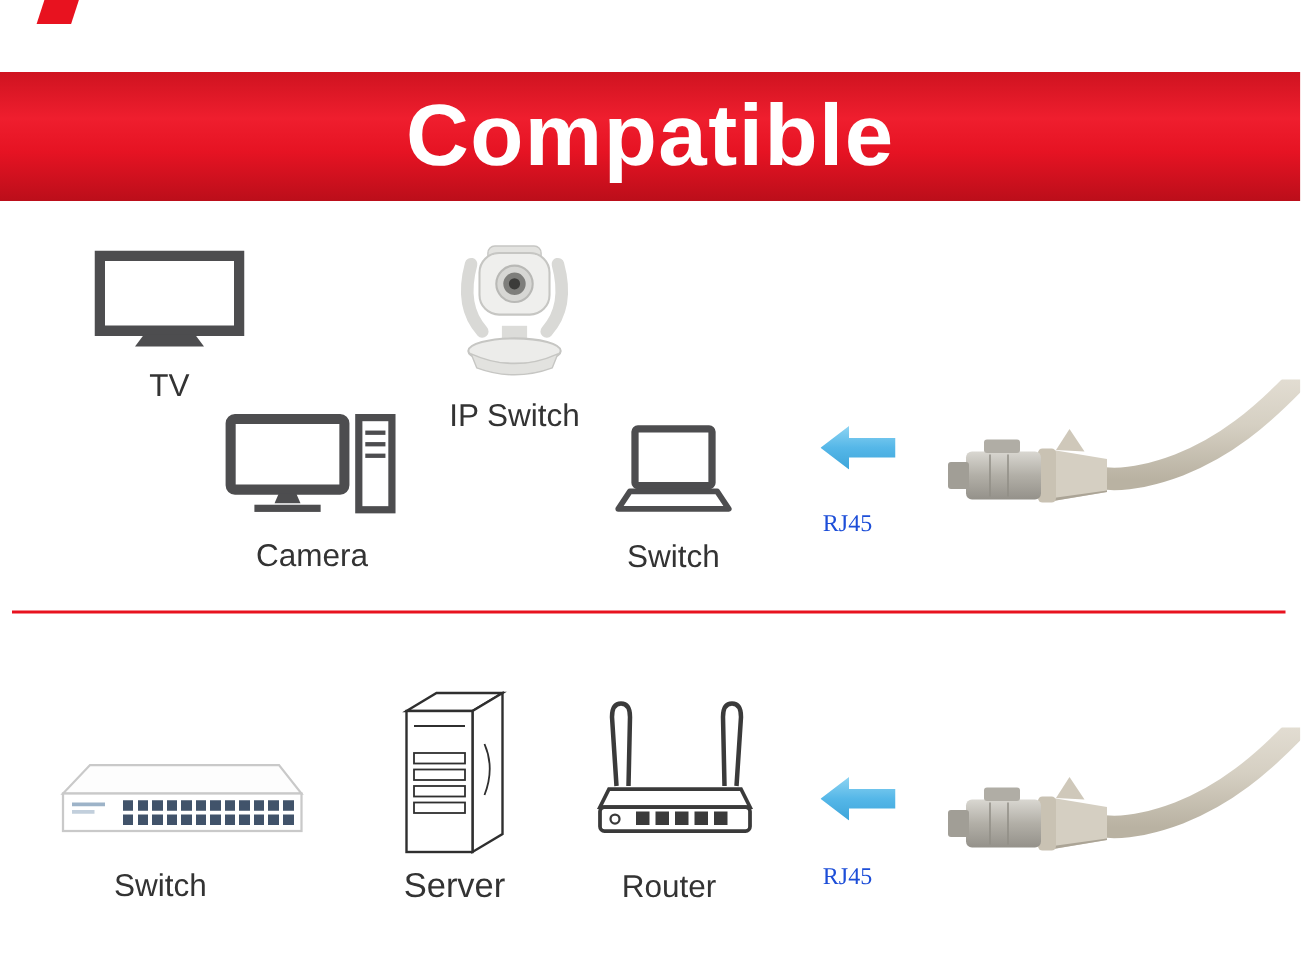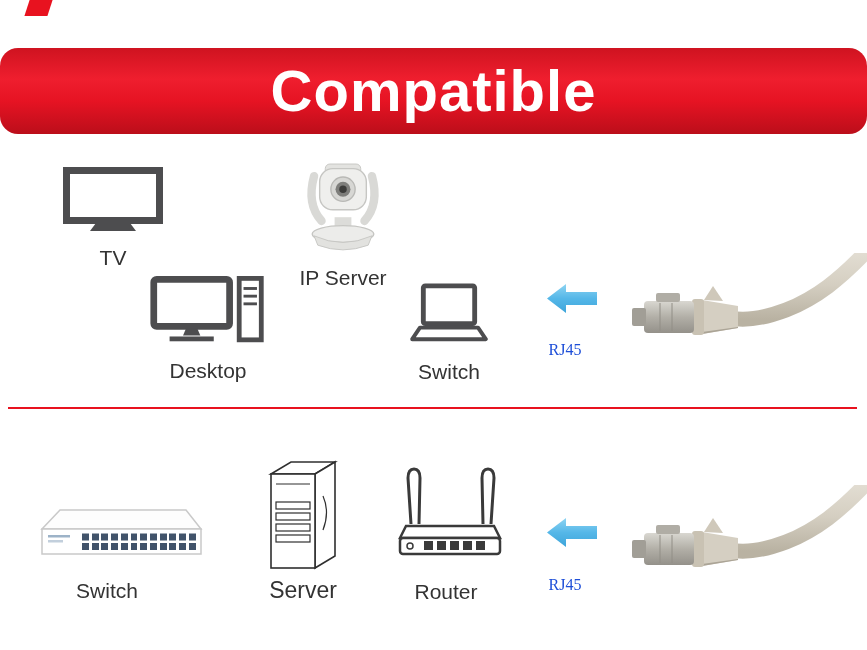--- a/index.html
+++ b/index.html
@@ -20,21 +20,21 @@
     width: 23px; height: 16px;
     background: var(--banner-red, #e8121f);
     transform: skewX(-18deg);
   }
 
   .banner {
     position: absolute;
     left: 0; top: 48px;
     width: 867px; height: 86px;
     background: linear-gradient(180deg, #cf1320 0%, #ef1e2e 36%, #e61323 62%, #bb0e1a 100%);
-    display: flex; align-items: center; justify-content: center; border-radius: 18px;
+    display: flex; align-items: center; justify-content: center;
   }
   .banner-title {
     color: #ffffff;
     font-size: 58px;
     font-weight: 700;
     letter-spacing: 1px;
     line-height: 1;
   }
 
   .abs { position: absolute; }
@@ -127,34 +127,34 @@
       <rect x="26" y="5" width="38" height="12" rx="5" fill="#e3e3e0" stroke="#c6c6c3" stroke-width="1"></rect>
       <rect x="20" y="10" width="50" height="44" rx="14" fill="#efefed" stroke="#c6c6c3" stroke-width="1.5"></rect>
       <circle cx="45" cy="32" r="13" fill="#d7d7d4" stroke="#b9b9b6" stroke-width="1.5"></circle>
       <circle cx="45" cy="32" r="8" fill="#7e7e7b"></circle>
       <circle cx="45" cy="32" r="4" fill="#3c3c3a"></circle>
       <rect x="36" y="62" width="18" height="10" fill="#dcdcd9"></rect>
       <ellipse cx="45" cy="80" rx="33" ry="9" fill="#ececea" stroke="#c6c6c3" stroke-width="1.5"></ellipse>
       <path d="M14 82 q31 14 62 0 l-4 10 q-27 10 -54 0 z" fill="#e2e2df" stroke="#c6c6c3" stroke-width="1"></path>
     </svg>
   </div>
-  <div class="device-label" style="left:288px; top:266px; width:110px;">IP Server</div>
+  <div class="device-label" style="left:288px; top:266px; width:110px;">IP Switch</div>
 
   <div class="abs dev-icon" style="left:148px; top:276px;">
     <svg viewBox="0 0 120 75" width="120" height="72">
       <rect x="3.5" y="3.5" width="79" height="49" rx="3" fill="#ffffff" stroke="currentColor" stroke-width="7"></rect>
       <path d="M37 55 L49 55 L52 62 L34 62 Z" fill="currentColor"></path>
       <rect x="20" y="63" width="46" height="5" fill="currentColor"></rect>
       <rect x="92.5" y="2.5" width="23" height="64" fill="#ffffff" stroke="currentColor" stroke-width="5"></rect>
       <line x1="97" y1="13" x2="111" y2="13" stroke="currentColor" stroke-width="3"></line>
       <line x1="97" y1="21" x2="111" y2="21" stroke="currentColor" stroke-width="3"></line>
       <line x1="97" y1="29" x2="111" y2="29" stroke="currentColor" stroke-width="3"></line>
     </svg>
   </div>
-  <div class="device-label" style="left:148px; top:359px; width:120px;">Desktop</div>
+  <div class="device-label" style="left:148px; top:359px; width:120px;">Camera</div>
 
   <div class="abs dev-icon" style="left:410px; top:283px;">
     <svg viewBox="0 0 80 64" width="78" height="62">
       <rect x="13.5" y="3" width="53" height="39" rx="2" fill="#ffffff" stroke="currentColor" stroke-width="5"></rect>
       <path d="M10 46 H70 L78 58 H2 Z" fill="#ffffff" stroke="currentColor" stroke-width="4" stroke-linejoin="round"></path>
     </svg>
   </div>
   <div class="device-label" style="left:410px; top:360px; width:78px;">Switch</div>
 
   <div class="abs" style="left:547px; top:284px;">

